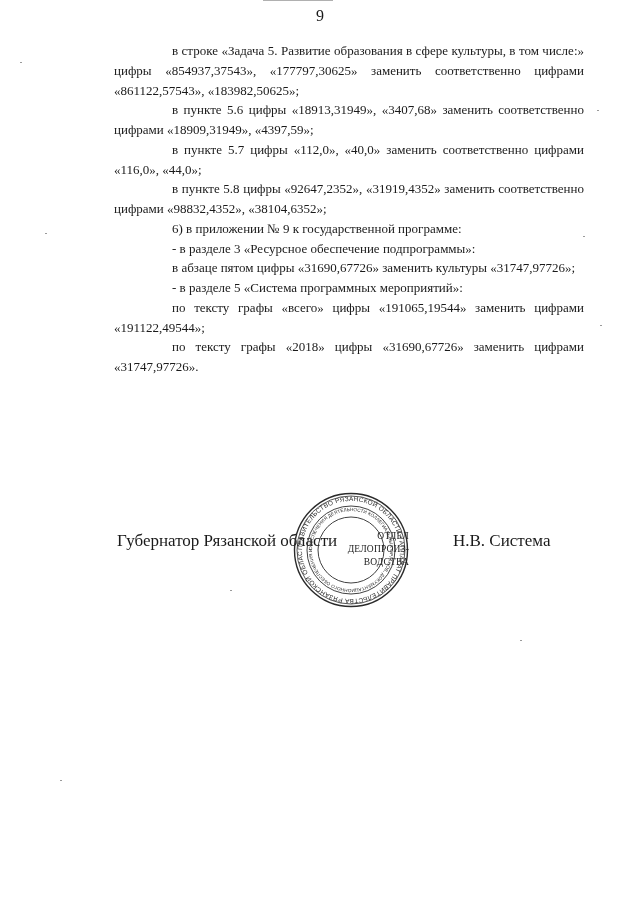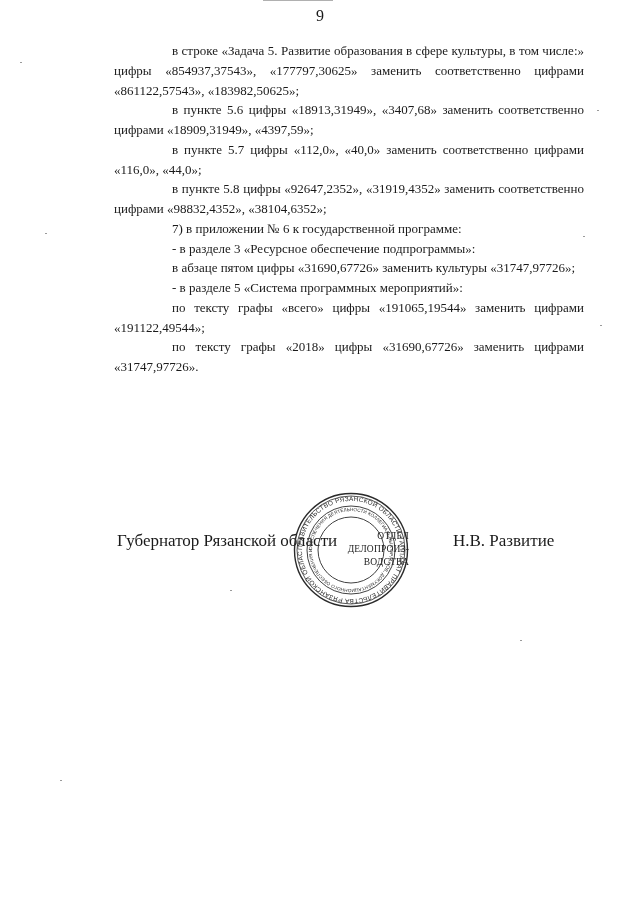--- a/index.html
+++ b/index.html
@@ -27,30 +27,30 @@
 
 <div class="topmark"></div>
 
 <div class="pagenum">9</div>
 
 <div class="body">
   <p class="p">в строке «Задача 5. Развитие образования в сфере культуры, в том числе:» цифры «854937,37543», «177797,30625» заменить соответственно цифрами «861122,57543», «183982,50625»;</p>
   <p class="p">в пункте 5.6 цифры «18913,31949», «3407,68» заменить соответственно цифрами «18909,31949», «4397,59»;</p>
   <p class="p">в пункте 5.7 цифры «112,0», «40,0» заменить соответственно цифрами «116,0», «44,0»;</p>
   <p class="p">в пункте 5.8 цифры «92647,2352», «31919,4352» заменить соответственно цифрами «98832,4352», «38104,6352»;</p>
-  <p class="p">7) в приложении № 6 к государственной программе:</p>
+  <p class="p">6) в приложении № 9 к государственной программе:</p>
   <p class="p">- в разделе 3 «Ресурсное обеспечение подпрограммы»:</p>
   <p class="p">в абзаце пятом цифры «31690,67726» заменить культуры «31747,97726»;</p>
   <p class="p">- в разделе 5 «Система программных мероприятий»:</p>
   <p class="p">по тексту графы «всего» цифры «191065,19544» заменить цифрами «191122,49544»;</p>
   <p class="p">по тексту графы «2018» цифры «31690,67726» заменить цифрами «31747,97726».</p>
 </div>
 
 <div class="sig left">Губернатор Рязанской области</div>
-<div class="sig right">Н.В. Развитие</div>
+<div class="sig right">Н.В. Система</div>
 
 <div class="stamp">
   <svg viewBox="0 0 116 116">
     <defs>
       <path id="ringOuter" d="M58,58 m-49,0 a49,49 0 1,1 98,0 a49,49 0 1,1 -98,0"></path>
       <path id="ringInner" d="M58,58 m-39,0 a39,39 0 1,1 78,0 a39,39 0 1,1 -78,0"></path>
     </defs>
     <circle cx="58" cy="58" r="56.5" fill="none" stroke="#2a2a2a" stroke-width="1.4"></circle>
     <circle cx="58" cy="58" r="54" fill="none" stroke="#2a2a2a" stroke-width="0.8"></circle>
     <circle cx="58" cy="58" r="44" fill="none" stroke="#2a2a2a" stroke-width="0.9"></circle>

